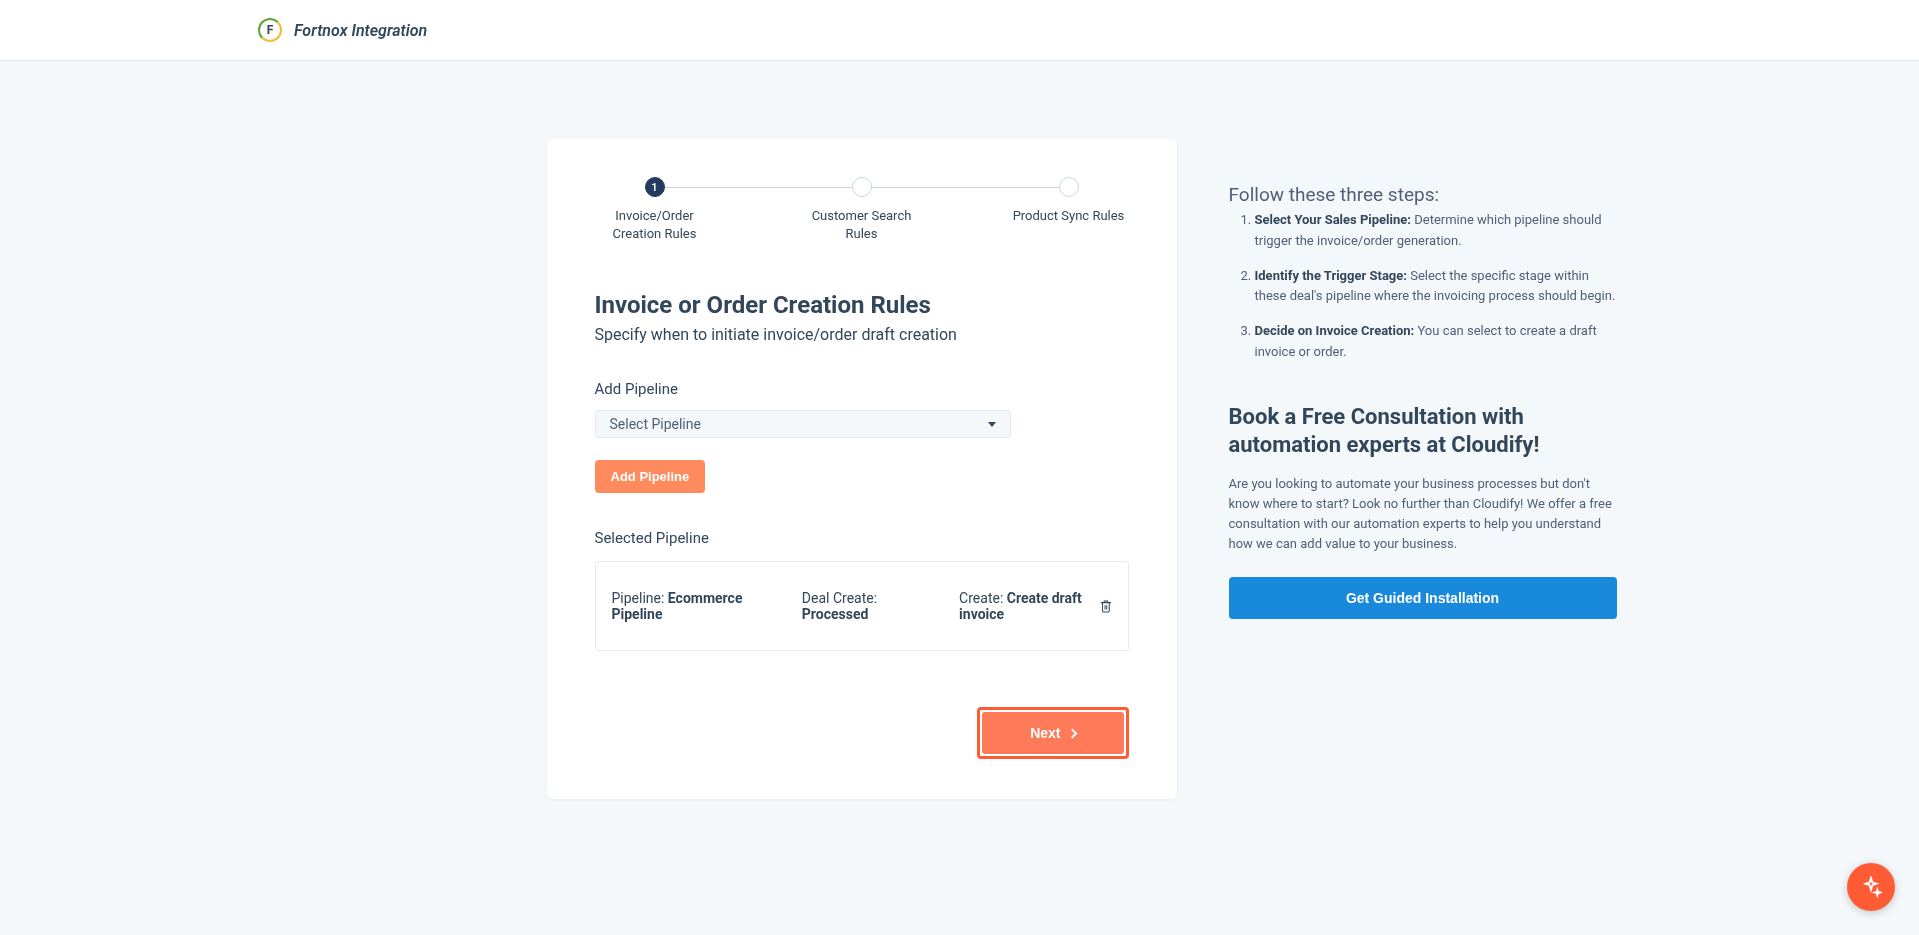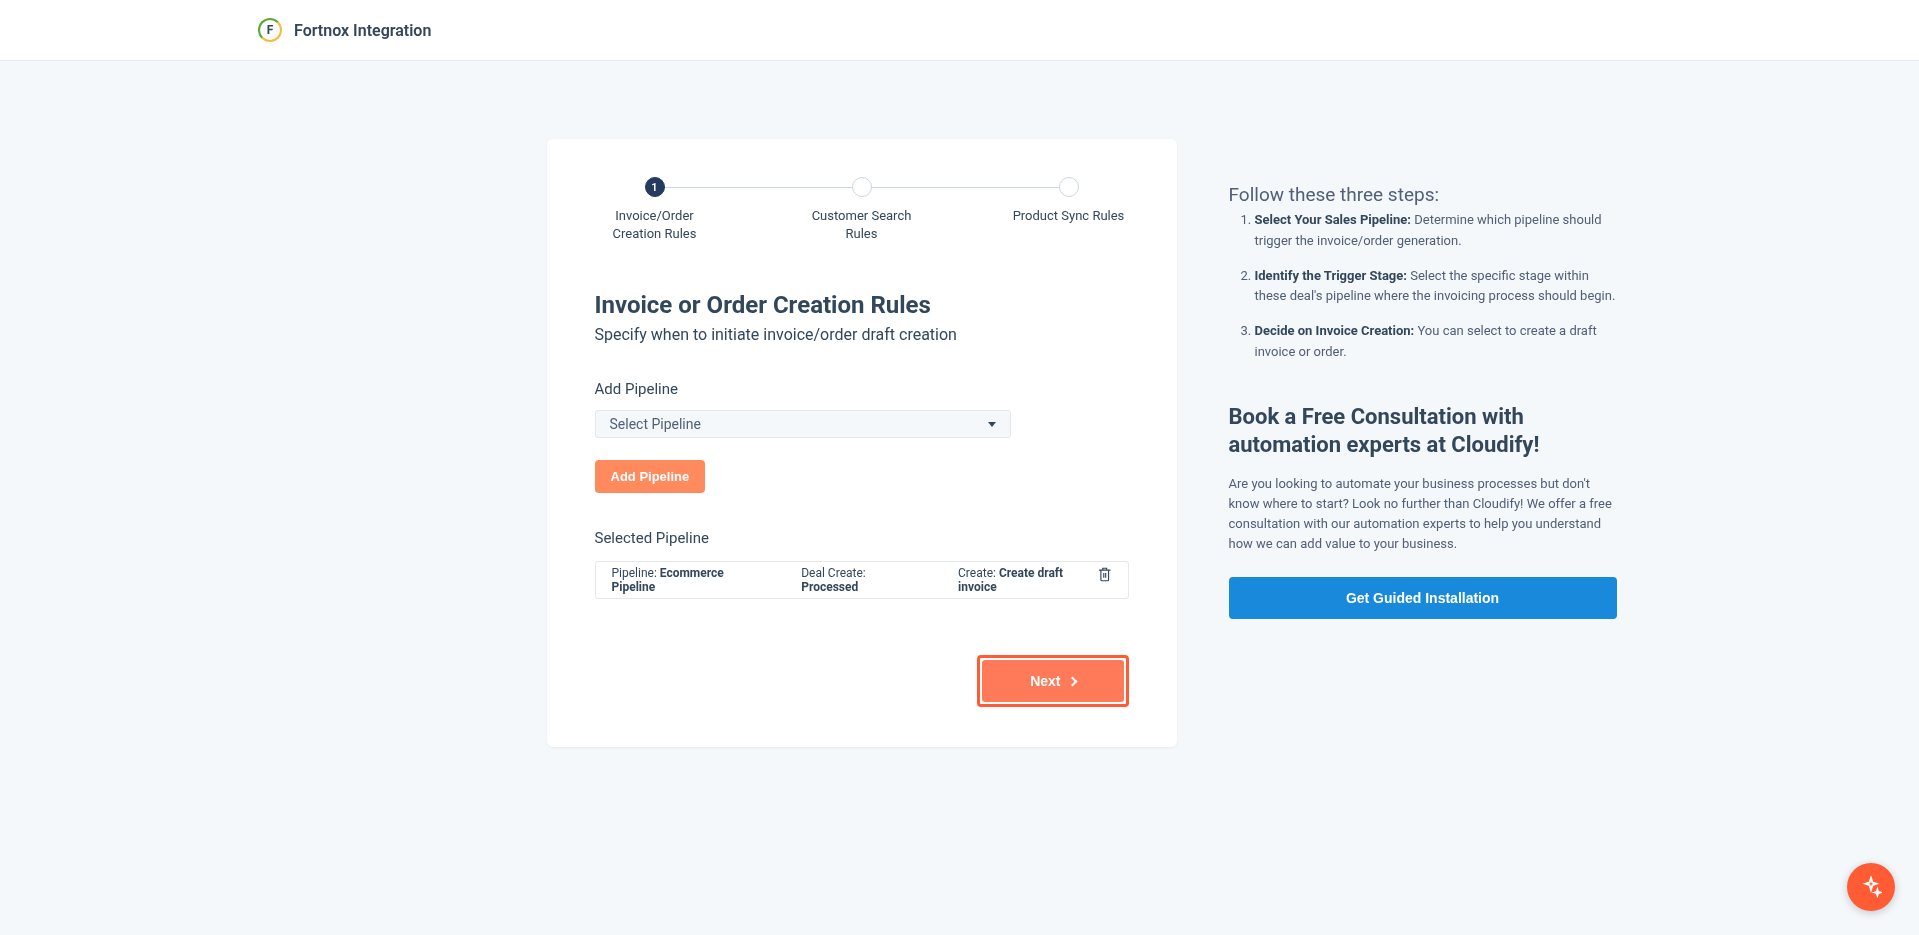--- a/index.html
+++ b/index.html
@@ -36,20 +36,21 @@
       align-items: center;
       justify-content: center;
       font-size: 12px;
       font-weight: 700;
       color: #33475b;
     }
     .header-title {
       font-size: 16px;
       font-weight: 600;
       color: #33475b;
+      font-style: italic;
     }
     .content {
       display: flex;
       gap: 52px;
       padding: 78px 0 60px;
       max-width: 1314px;
       margin: 0 auto;
       padding-left: 244px;
     }
     .card {
@@ -157,24 +158,25 @@
       margin-bottom: 36px;
     }
     .selected-label {
       font-size: 15px;
       color: #33475b;
       margin-bottom: 14px;
     }
     .pipeline-row {
       border: 1px solid #e5e9ee;
       border-radius: 3px;
-      padding: 4px 16px;
-      display: flex;
+      padding: 28px 16px;
+      display: flex;
+      align-items: center;
       justify-content: space-between;
-      font-size: 12px;
+      font-size: 14px;
       margin-bottom: 56px;
     }
     .row-items {
       display: flex;
       gap: 38px;
     }
     .row-key {
       color: #33475b;
       font-weight: 400;
     }

